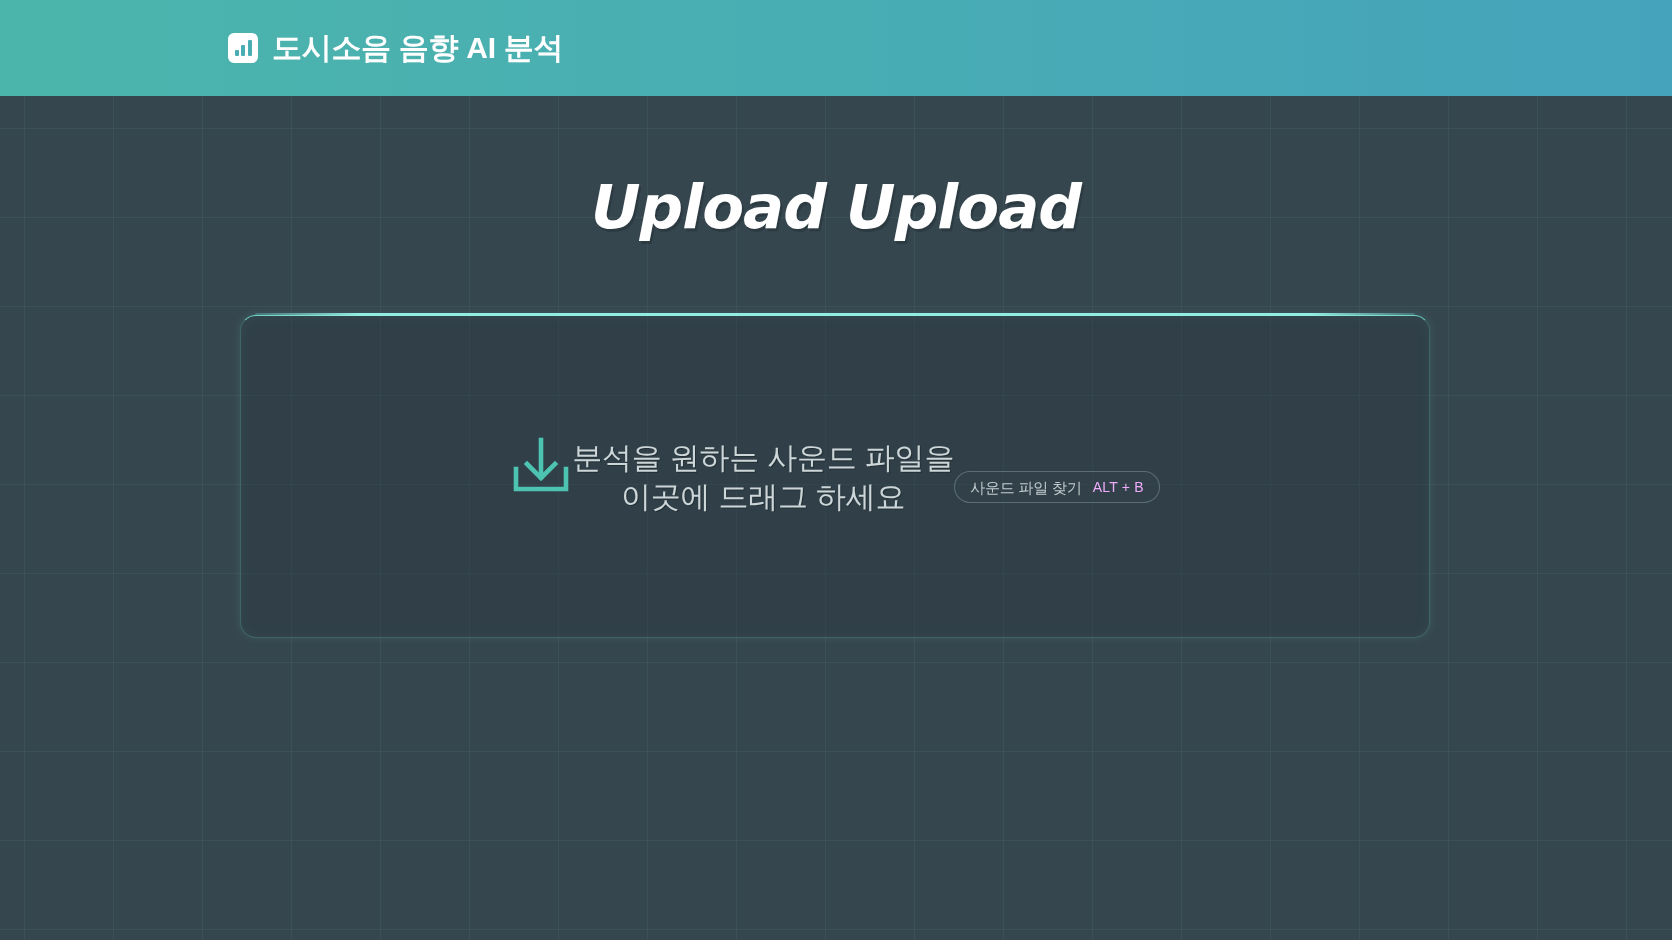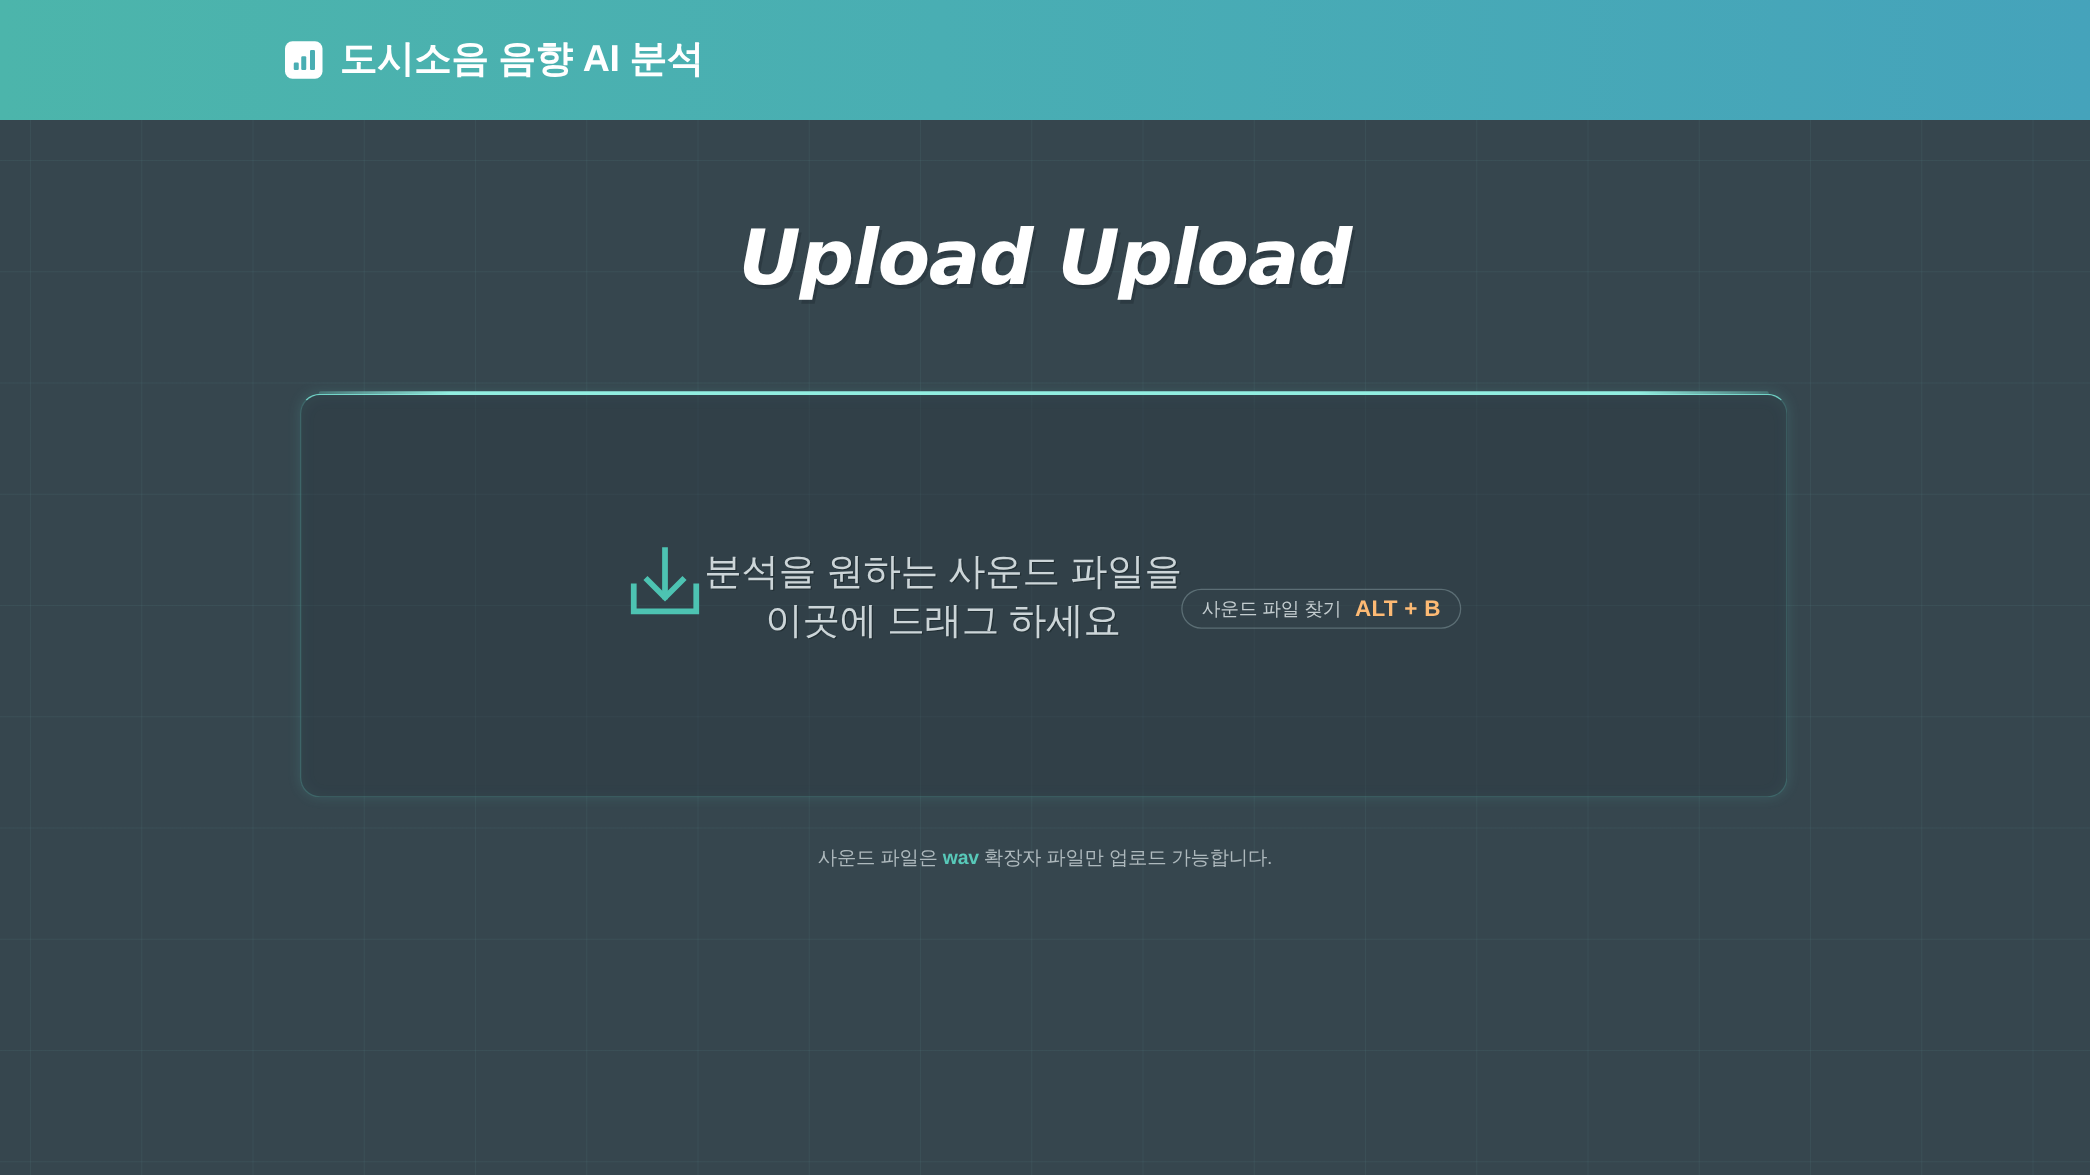--- a/index.html
+++ b/index.html
@@ -180,23 +180,23 @@
   }
   #browse-label {
     color: #c3cccf;
     font-size: 15px;
     font-weight: 500;
     letter-spacing: -0.2px;
     line-height: 1;
     white-space: nowrap;
   }
   #browse-shortcut {
-    color: #fdba74;
-    font-size: 18px;
-    font-weight: 700;
+    color: #f0abfc;
+    font-size: 14px;
+    font-weight: 400;
     letter-spacing: 0.2px;
     line-height: 1;
     white-space: nowrap;
   }
 
   
   #footnote {
     position: absolute;
     top: 580px;
     left: 0;
@@ -247,18 +247,15 @@
       <div id="drop-headline">분석을 원하는 사운드 파일을
 이곳에 드래그 하세요</div>
 
       <div id="browse-button">
         <span id="browse-label">사운드 파일 찾기</span>
         <span id="browse-shortcut">ALT + B</span>
       </div>
 
     </div>
 
-    <div id="footnote">
-      <span>사운드 파일은 </span><span class="hl">wav</span><span> 확장자 파일만 업로드 가능합니다.</span>
-    </div>
 
   </div>
 </div>
 
 </body></html>

